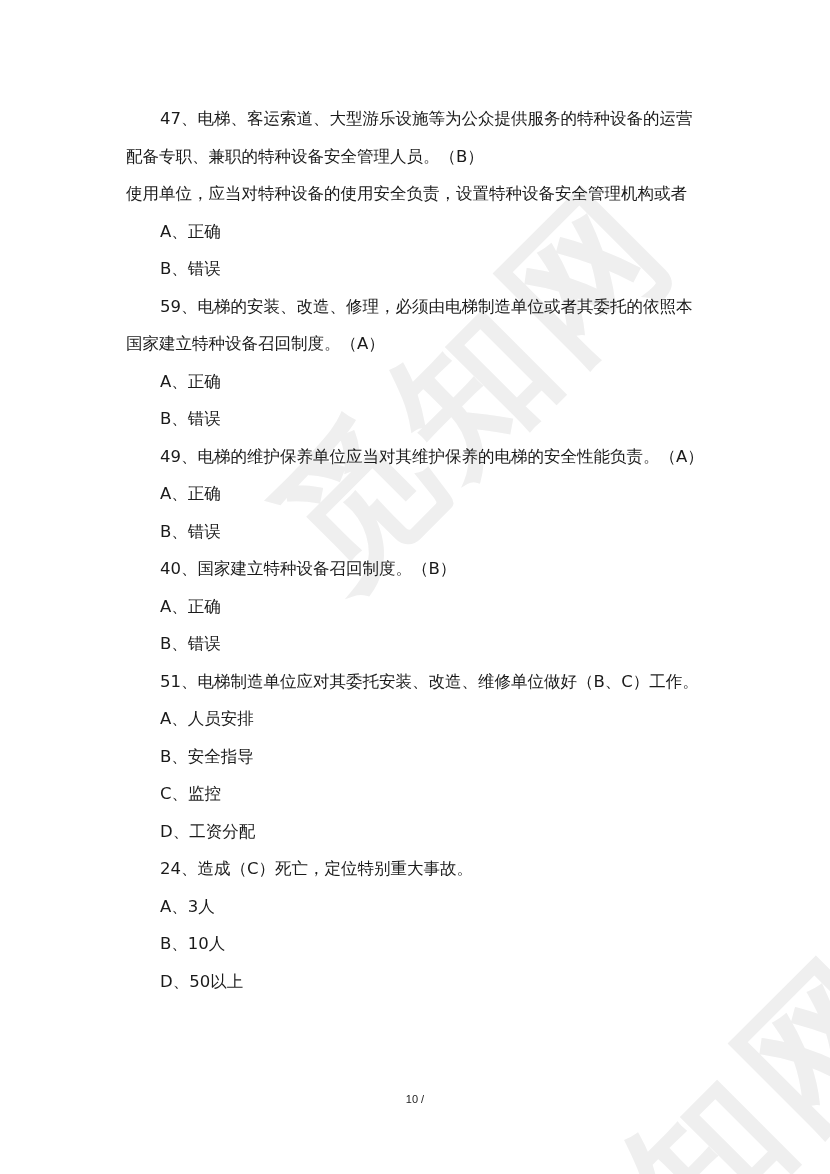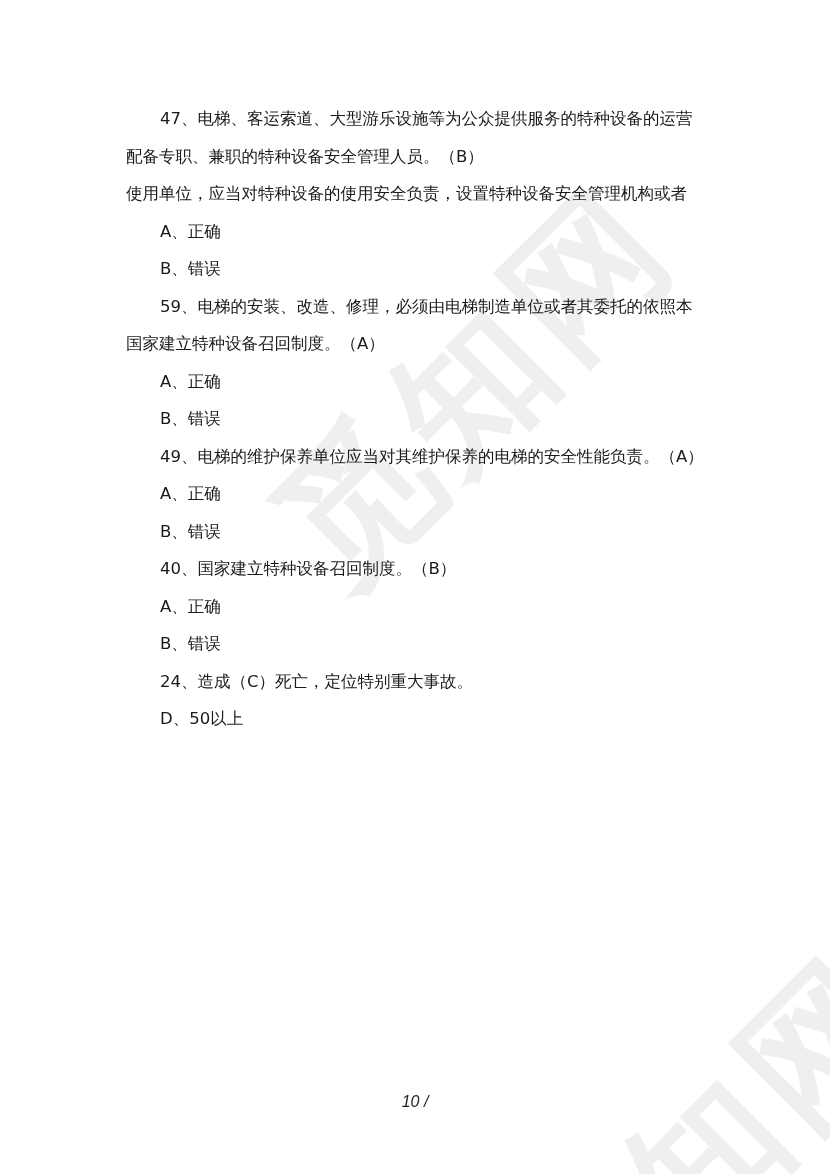--- a/index.html
+++ b/index.html
@@ -8,21 +8,21 @@
     .page { position: absolute; left: 0; top: 0; width: 830px; height: 1174px; background: #fff; }
     .watermark { position: absolute; color: #efefef; font-weight: bold; font-size: 150px;
                  transform: rotate(-45deg); white-space: nowrap; user-select: none;
                  letter-spacing: 10px; line-height: 1; }
     .wm1 { left: 235px; top: 310px; }
     .wm2 { left: 470px; top: 1080px; }
     .content { position: absolute; left: 126px; top: 100px; width: 580px; }
     .line { font-size: 16.5px; line-height: 37.5px; height: 37.5px; white-space: nowrap; position: relative; }
     .indent { padding-left: 34px; }
     .footer { position: absolute; top: 1093px; left: 0; width: 830px; text-align: center;
-              font-family: "Liberation Sans", sans-serif; font-size: 16px; color: #222; font-style: italic; }
+              font-family: "Liberation Sans", sans-serif; font-size: 11px; color: #222; }
   </style>
 </head>
 <body>
 
 <div class="page">
   <div class="watermark wm1">觅知网</div>
   <div class="watermark wm2">觅知网</div>
 
   <div class="content">
 
@@ -46,21 +46,30 @@
       <div class="line indent">A、正确</div>
       <div class="line indent">B、错误</div>
     </div>
 
     <div>
       <div class="line indent">40、国家建立特种设备召回制度。（B）</div>
       <div class="line indent">A、正确</div>
       <div class="line indent">B、错误</div>
     </div>
 
+    <div>
+      <div class="line indent">51、电梯制造单位应对其委托安装、改造、维修单位做好（B、C）工作。</div>
+      <div class="line indent">A、人员安排</div>
+      <div class="line indent">B、安全指导</div>
+      <div class="line indent">C、监控</div>
+      <div class="line indent">D、工资分配</div>
+    </div>
 
     <div>
       <div class="line indent">24、造成（C）死亡，定位特别重大事故。</div>
+      <div class="line indent">A、3人</div>
+      <div class="line indent">B、10人</div>
       <div class="line indent">D、50以上</div>
     </div>
   </div>
 
   <div class="footer">10 /</div>
 </div>
 
 </body></html>

